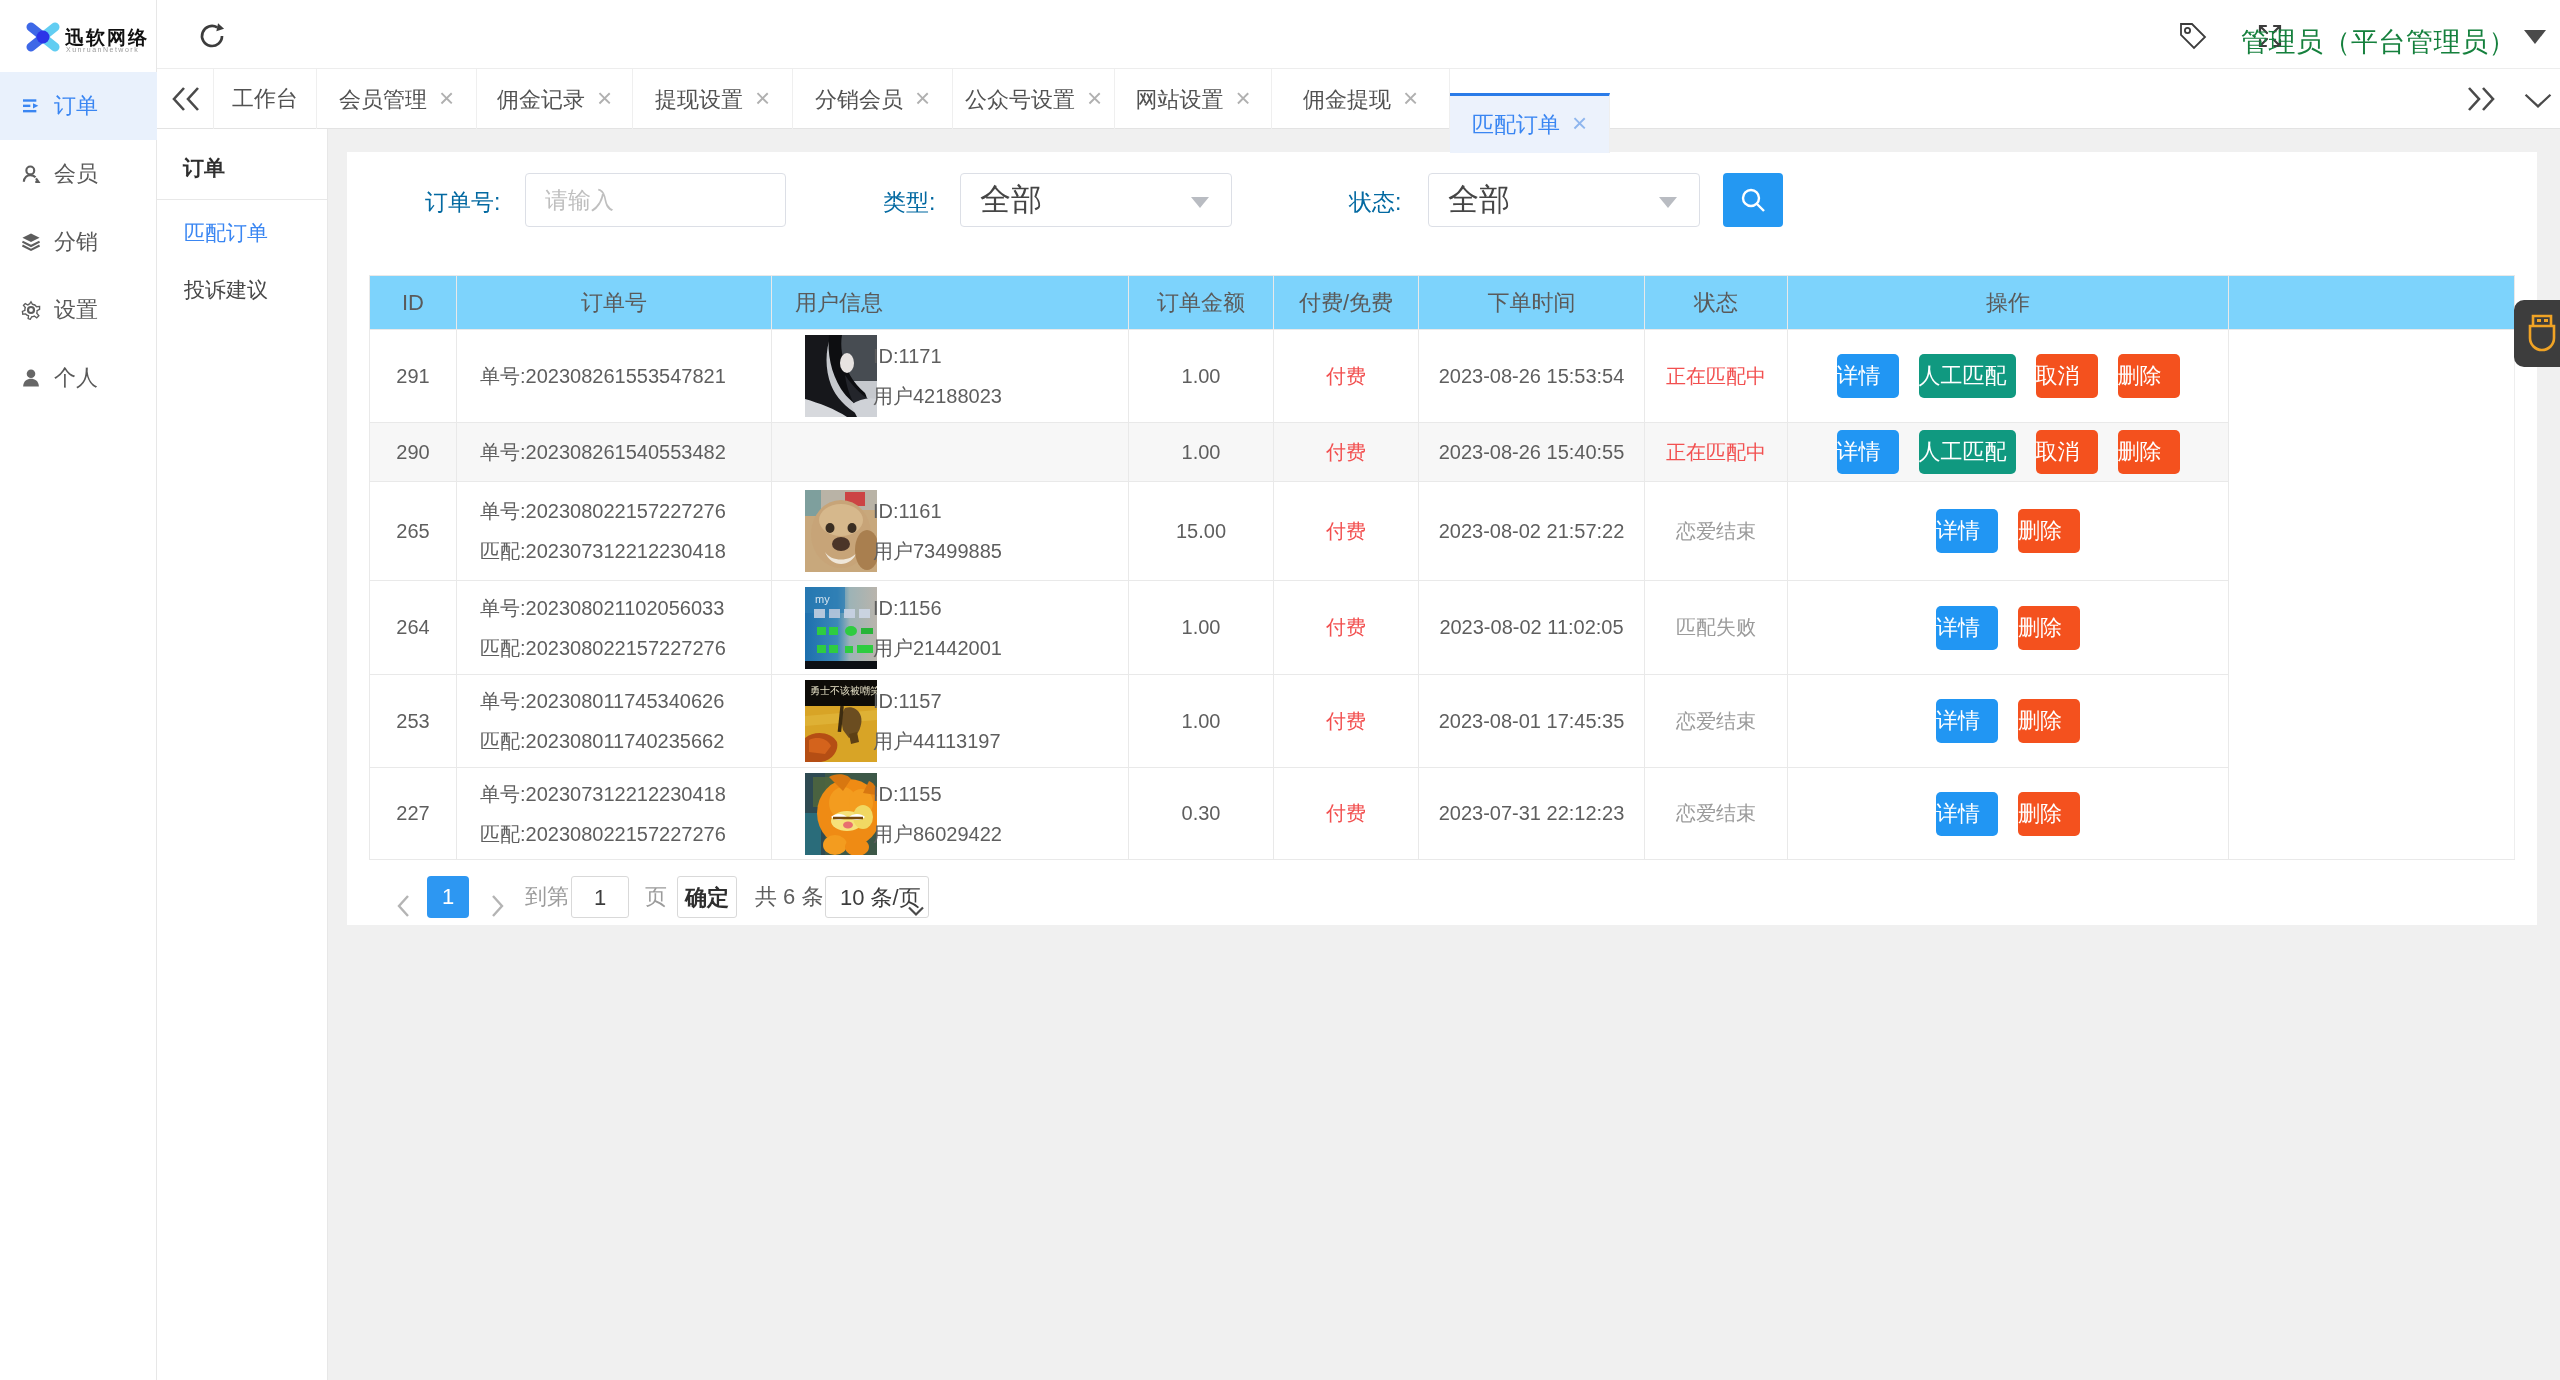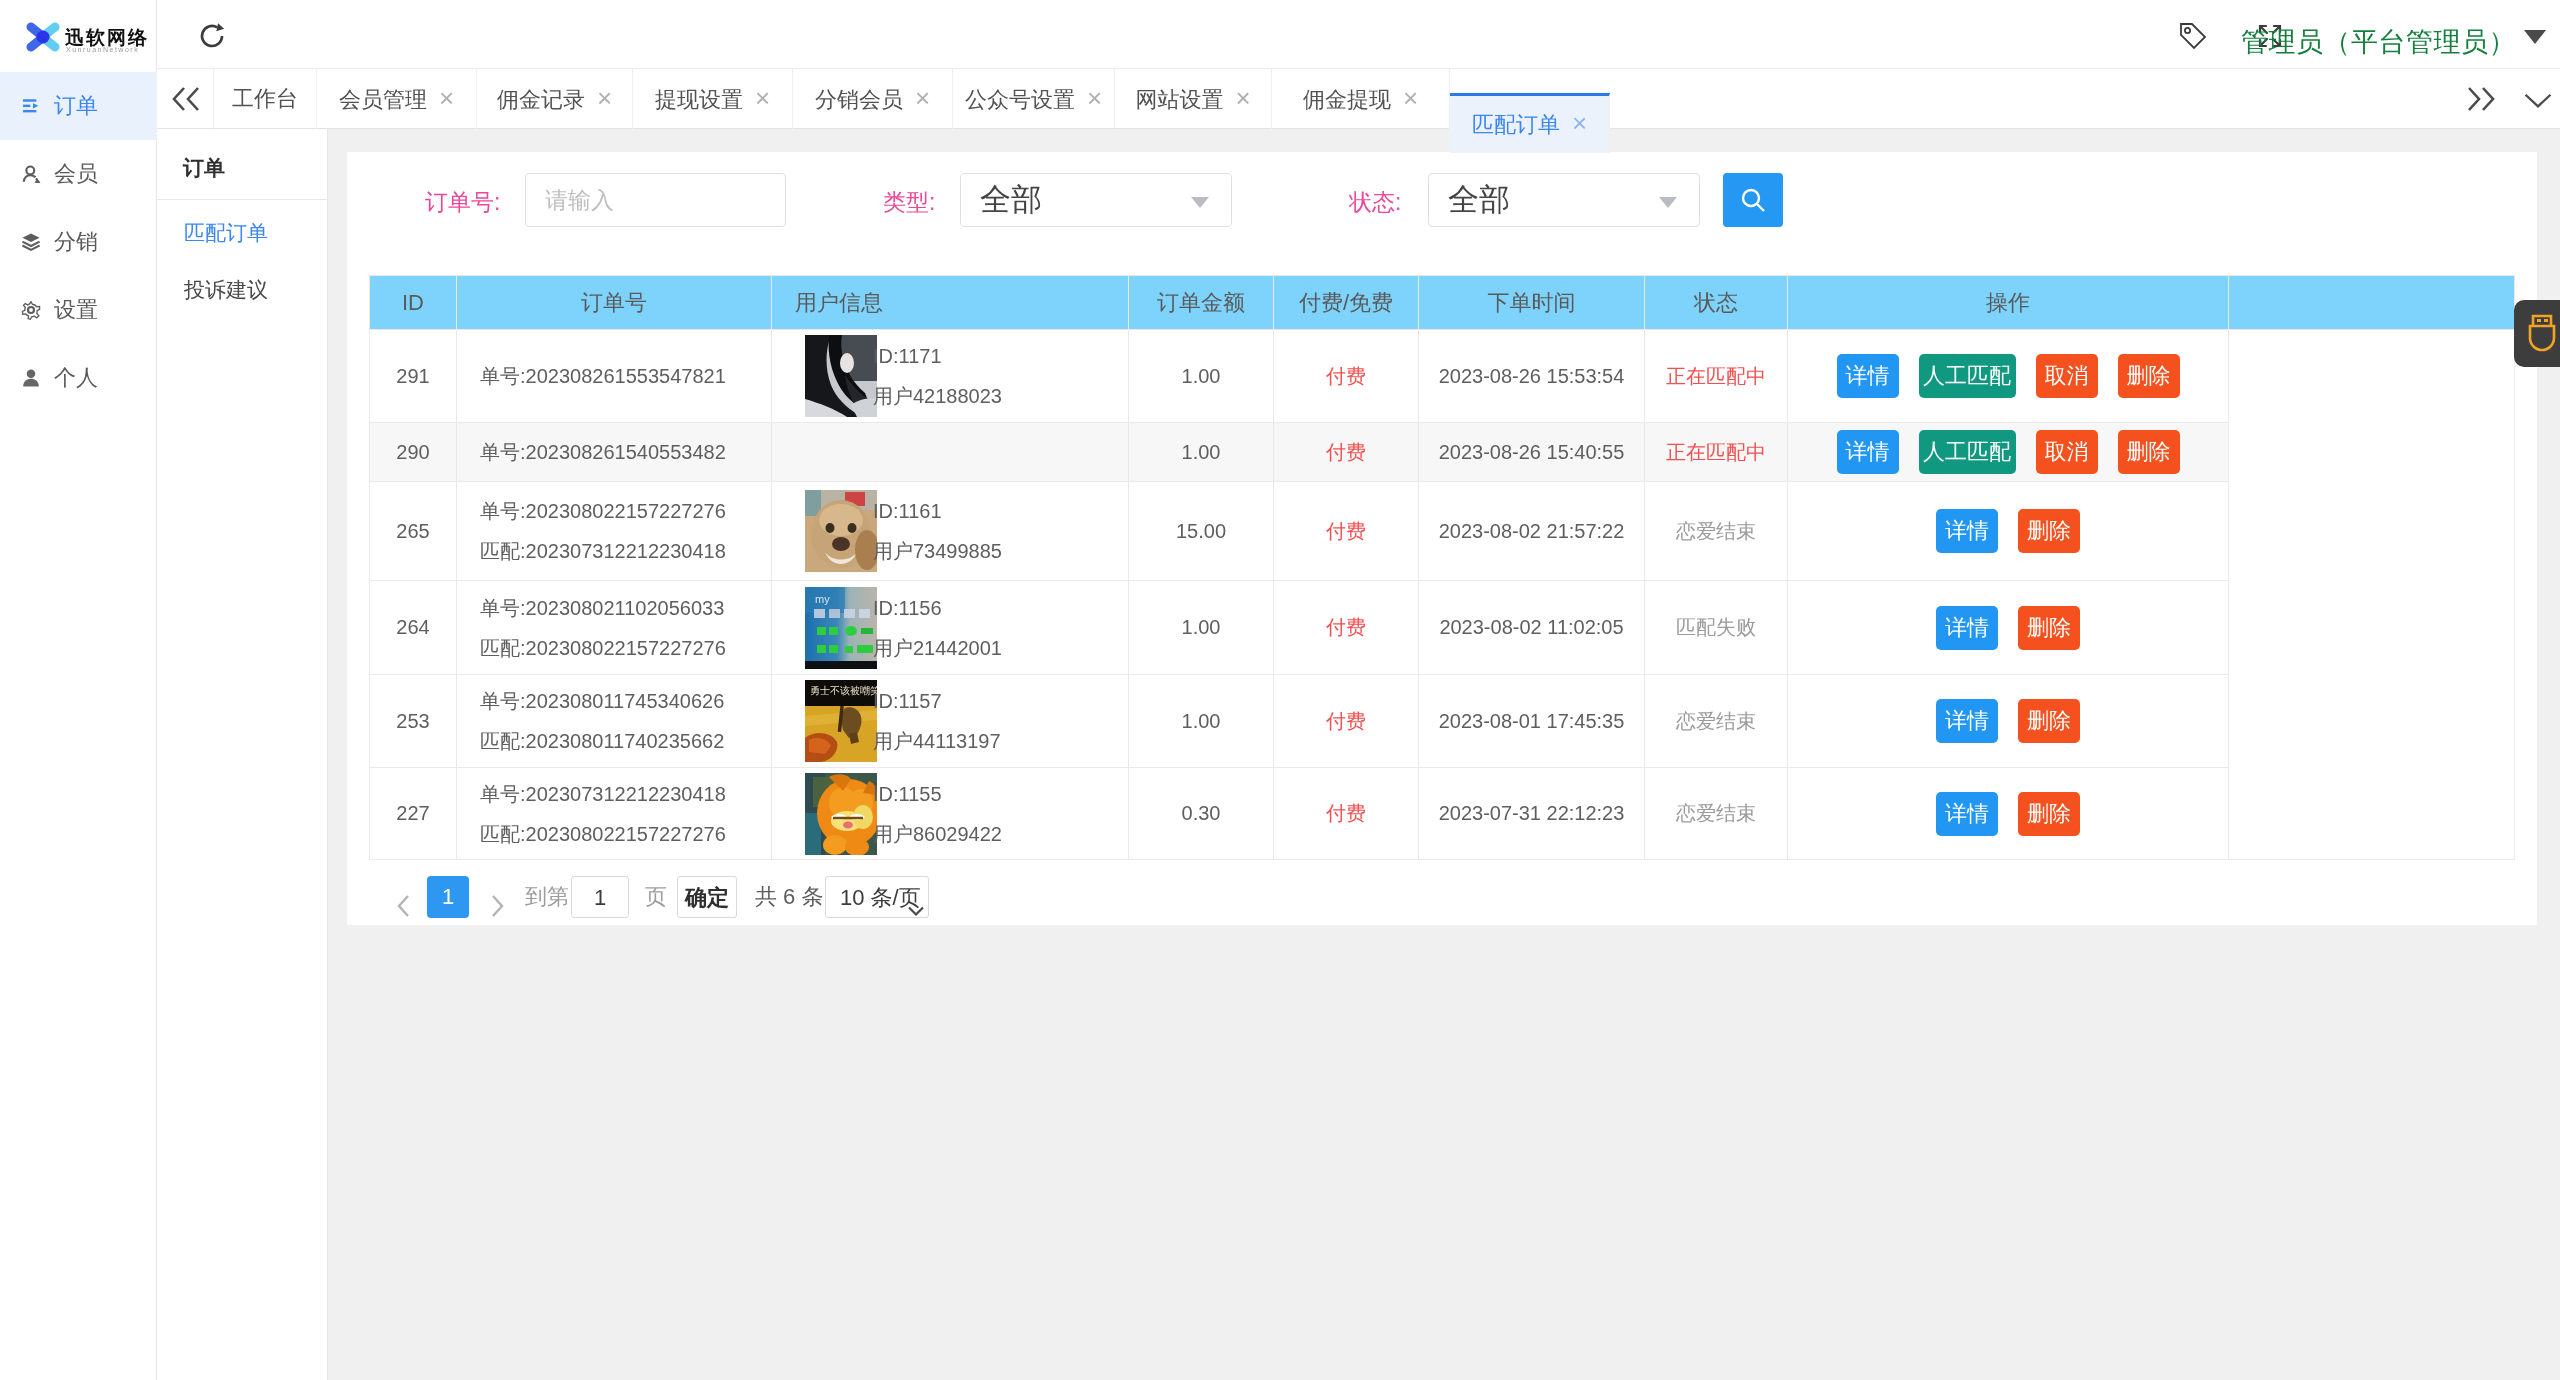--- a/index.html
+++ b/index.html
@@ -29,40 +29,40 @@
 .tab.active .x { color:#8fb6ee; }
 
 
 #side2 { position:absolute; left:157px; top:129px; width:171px; height:1251px; background:#fff; border-right:1px solid #e7e7e7; z-index:3; }
 #side2 .title { position:absolute; left:26px; top:25px; font-size:21px; font-weight:bold; color:#2e2e2e; }
 #side2 .tdiv { position:absolute; left:0; right:0; top:70px; border-bottom:1px solid #e8e8e8; }
 #side2 .sub { position:absolute; left:27px; font-size:21px; }
 
 
 #panel { position:absolute; left:347px; top:152px; width:2190px; height:773px; background:#fff; z-index:2; }
-.flabel { position:absolute; font-size:23px; color:#ec4899; top:35px; }
+.flabel { position:absolute; font-size:23px; color:#0369a1; top:35px; }
 .fbox { position:absolute; top:21px; height:54px; background:#fff; border:1px solid #dcdfe6; border-radius:4px; }
 .fbox .ph { position:absolute; left:19px; top:50%; transform:translateY(-50%); font-size:23px; color:#bfbfbf; }
 .fbox .val { position:absolute; left:19px; top:50%; transform:translateY(-50%); font-size:31px; color:#454545; }
 .caret-down { position:absolute; right:22px; top:23px; width:0; height:0; border-left:9px solid transparent; border-right:9px solid transparent; border-top:11px solid #b9bcc2; }
 #searchbtn { position:absolute; left:1376px; top:21px; width:60px; height:54px; background:#2498f2; border-radius:4px; }
 
 
 #tbl { position:absolute; left:22px; top:123px; border-collapse:collapse; table-layout:fixed; }
 #tbl td.fill { border:none; border-left:1px solid #e9e9e9; border-right:1px solid #eeeeee; }
 #tbl td, #tbl th { border:1px solid #e9e9e9; font-size:20px; font-weight:normal; color:#5e5e5e; text-align:center; padding:0; }
 #tbl th { background:#7dd3fc; height:54px; color:#5a5a5a; font-size:22px; }
 #tbl td.ord { text-align:left; padding-left:23px; line-height:40px; }
 #tbl th.uh { text-align:left; padding-left:23px; }
 #tbl td.red, .red { color:#f25050 !important; }
 #tbl td.gray, .gray { color:#9b9b9b !important; }
 .ucell { position:relative; text-align:left; }
 .uava { position:absolute; left:22px; top:50%; transform:translateY(-50%); width:94px; height:82px; overflow:hidden; }
 .uinfo { position:absolute; left:101px; top:50%; transform:translateY(-50%); line-height:40px; text-align:left; }
-.btn { display:inline-block; height:44px; line-height:44px; border-radius:5px; color:#fff; font-size:22px; text-align:center; vertical-align:middle; }
+.btn { display:inline-block; height:44px; line-height:44px; border-radius:5px; color:#fff; font-size:22px; text-align:left; vertical-align:middle; }
 .b-blue { background:#2196f3; width:62px; }
 .b-green { background:#109980; width:97px; }
 .b-orange { background:#f4511e; width:62px; }
 .btns { white-space:nowrap; }
 .btns .btn { margin:0 10px; }
 
 
 #pager { position:absolute; left:22px; top:724px; width:900px; height:42px; }
 .pg { position:absolute; top:0; height:42px; line-height:42px; font-size:22px; }
 

